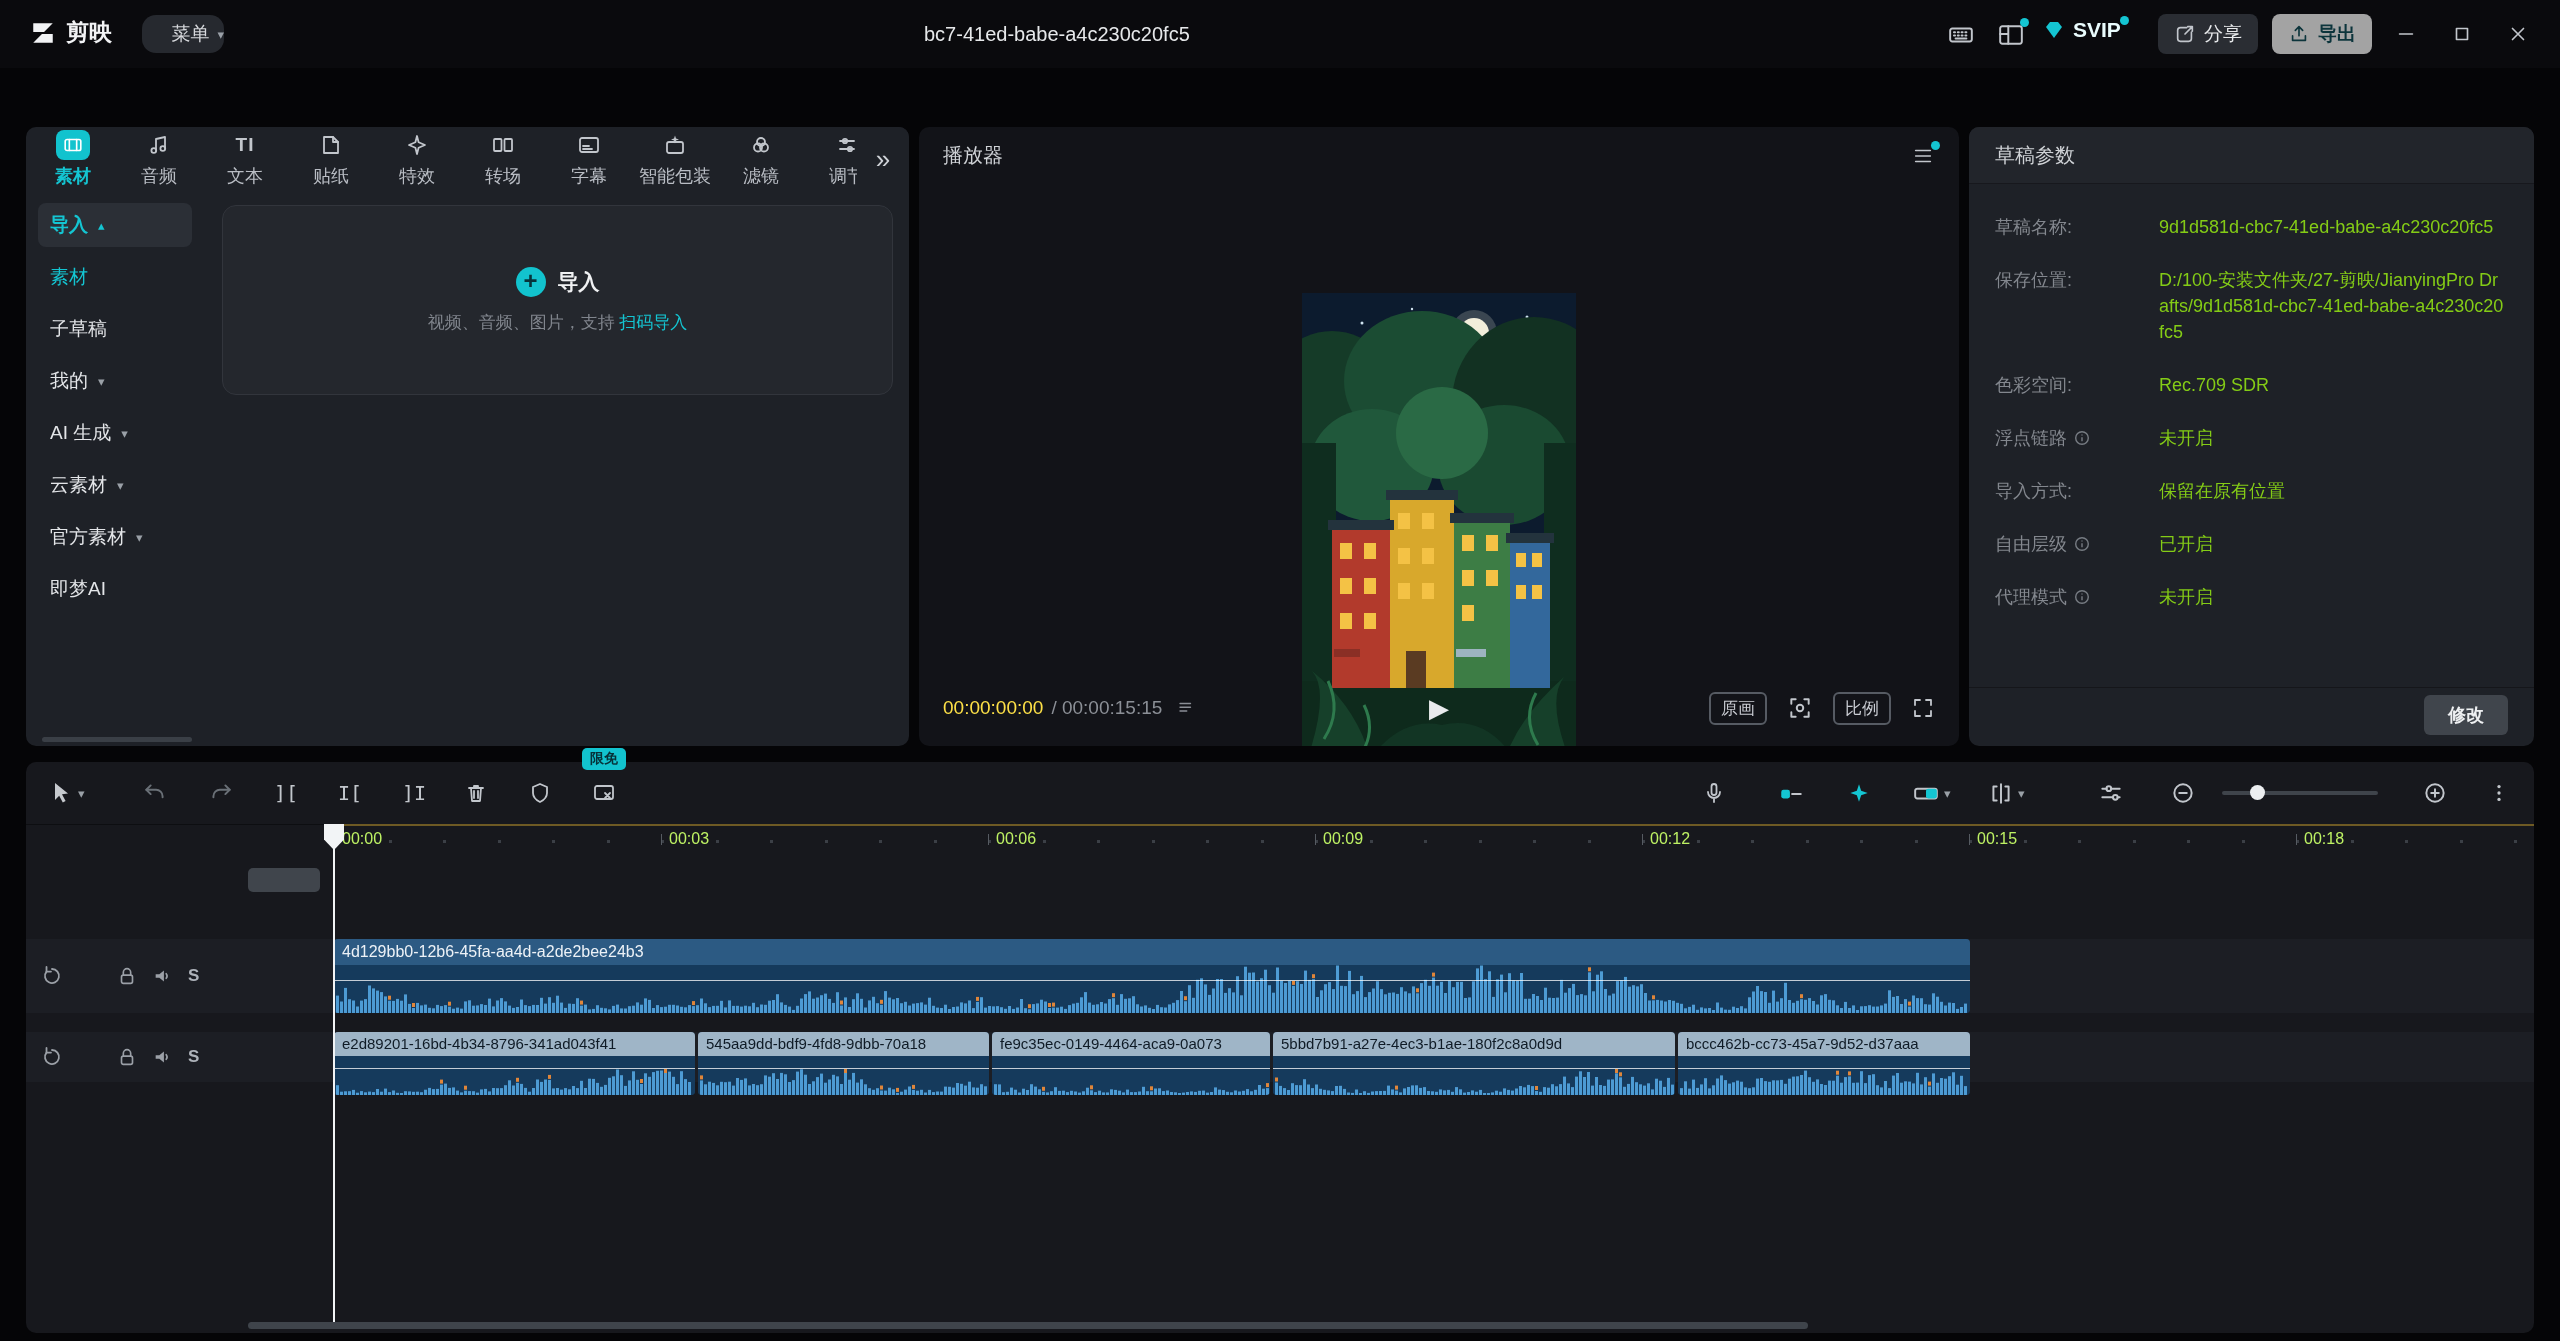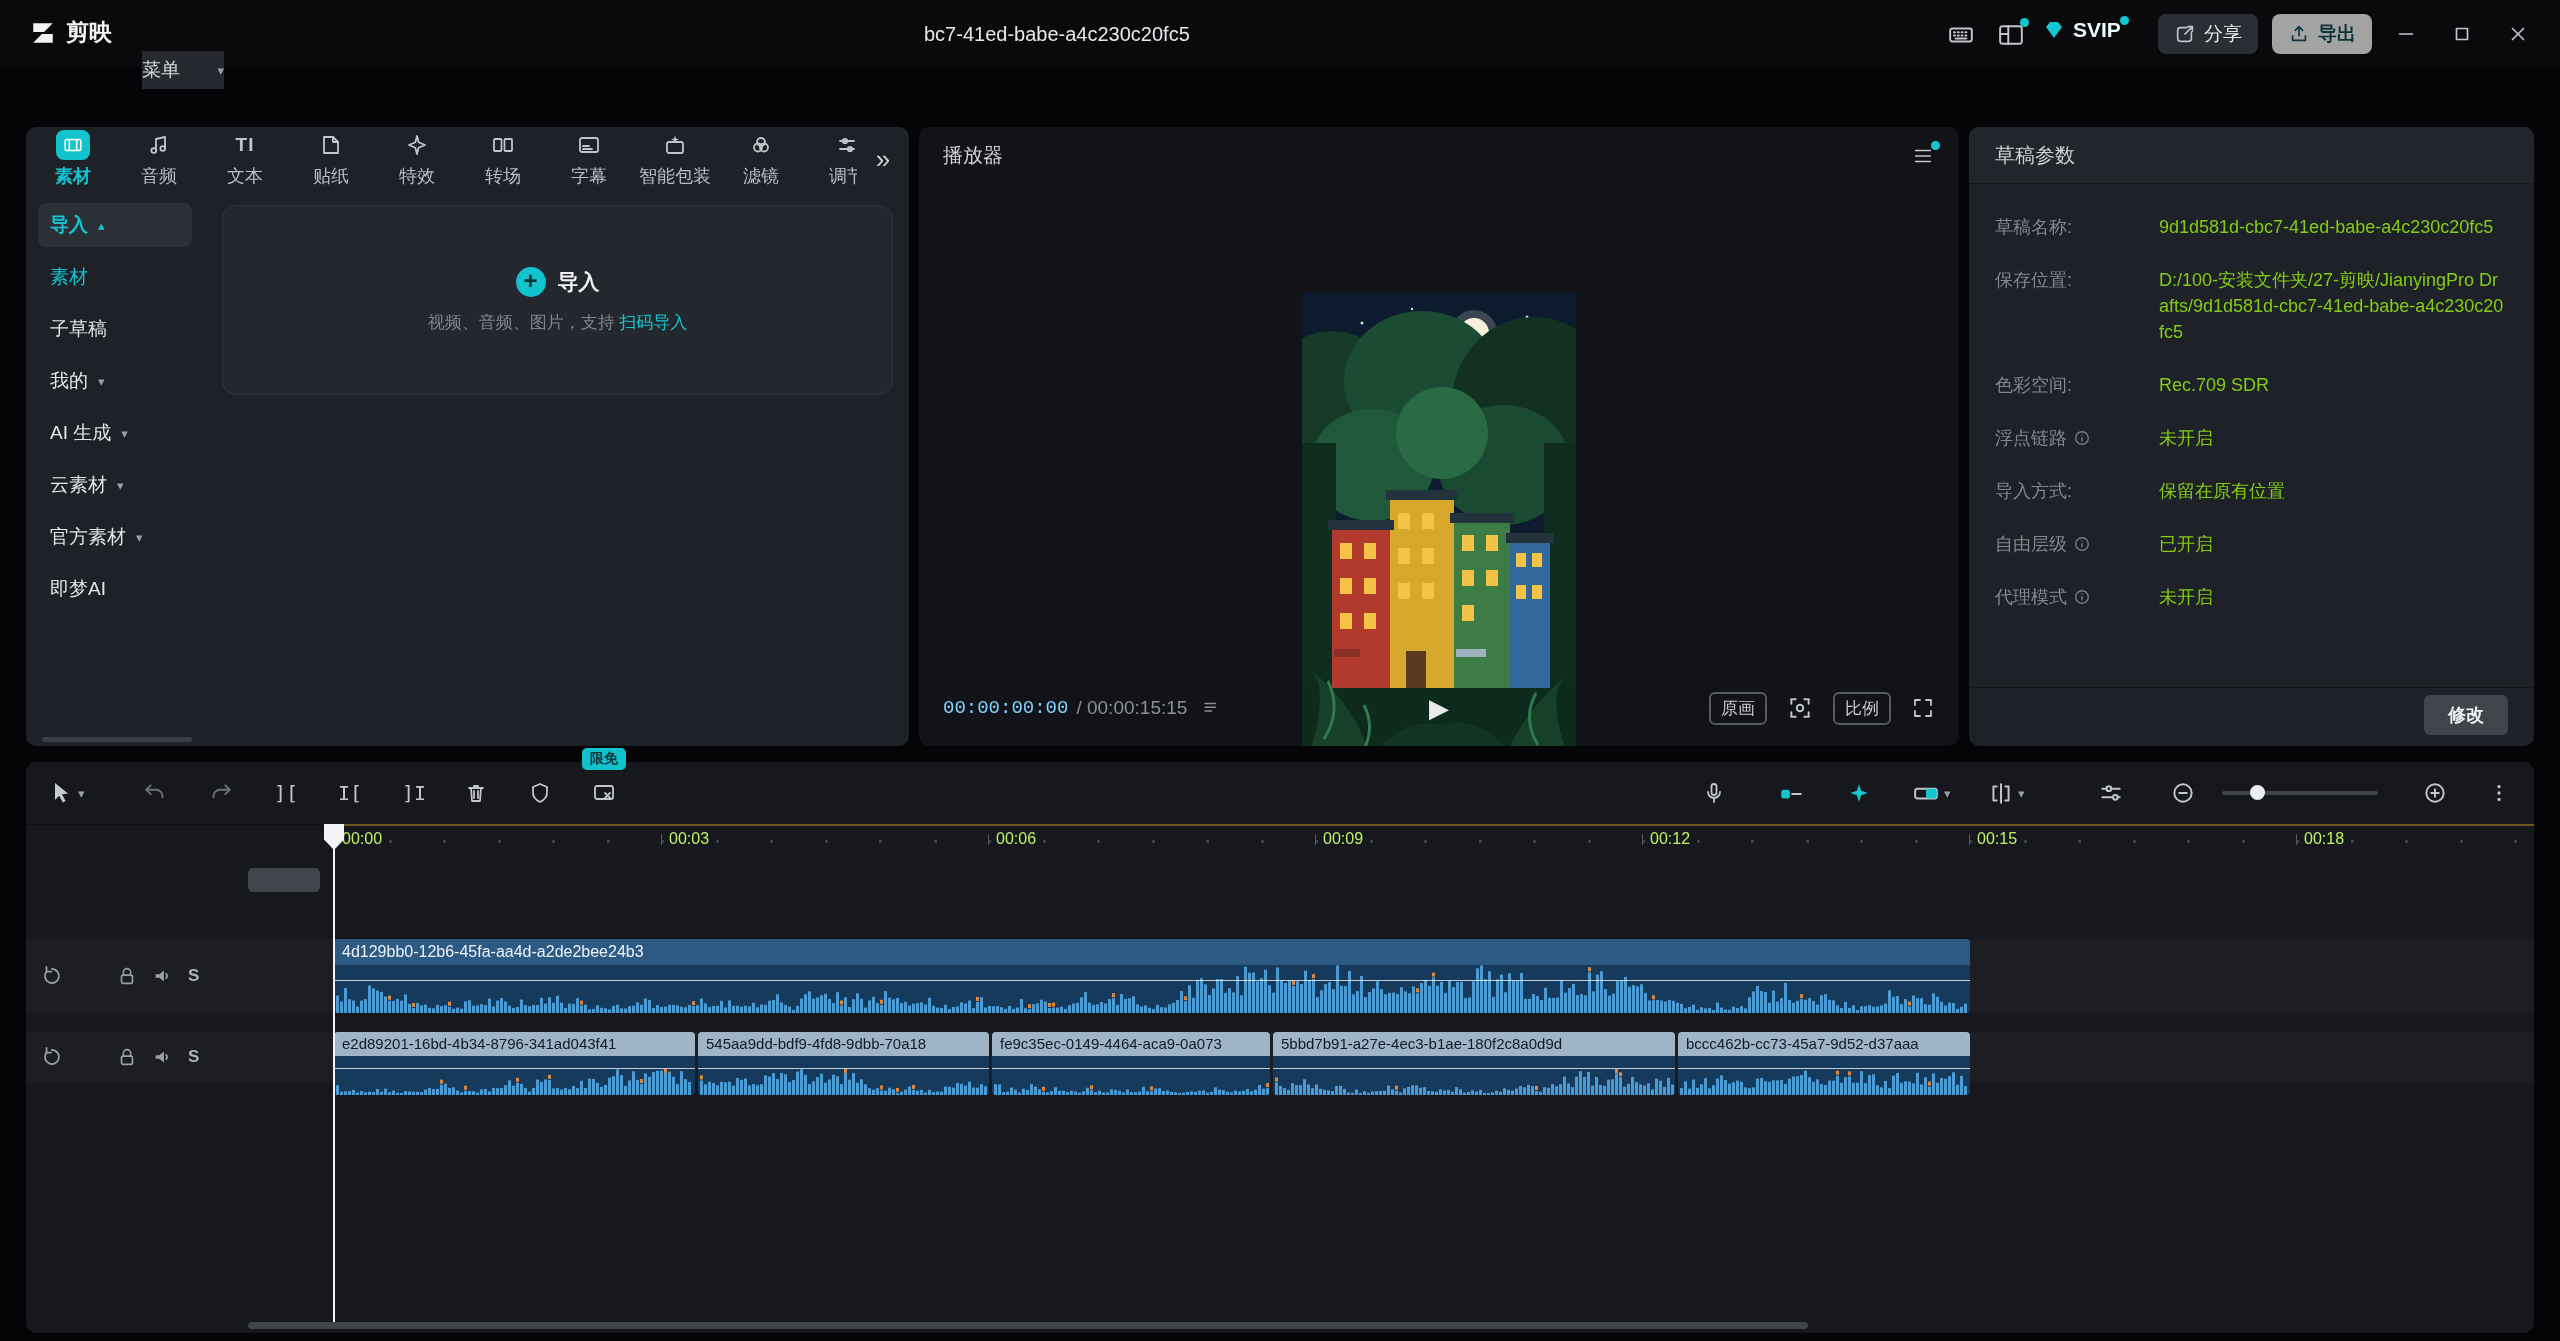--- a/index.html
+++ b/index.html
@@ -7,22 +7,22 @@
        font-family:"Liberation Sans","DejaVu Sans",sans-serif;color:#d6d8dc;
        -webkit-font-smoothing:antialiased;}
   svg{display:block}
   .ic{stroke:#c2c6cc;stroke-width:1.8;fill:none;stroke-linecap:round;stroke-linejoin:round}
   .dim .ic{stroke:#6a7077}
 
   
   .titlebar{position:absolute;left:0;top:0;width:2560px;height:68px;background:#0a0a0d;}
   .logo{position:absolute;left:30px;top:17px;display:flex;align-items:center;gap:10px;}
   .logo-name{font-size:23px;font-weight:bold;color:#f2f3f5;}
-  .menu-btn{position:absolute;left:142px;top:15px;height:38px;width:82px;background:#26292f;border-radius:0;
-            display:flex;align-items:center;justify-content:space-between;gap:8px;font-size:19px;color:#d6d8dc;margin-top:36px;}
+  .menu-btn{position:absolute;left:142px;top:15px;height:38px;width:82px;background:#26292f;border-radius:14px;
+            display:flex;align-items:center;justify-content:flex-end;gap:8px;font-size:19px;color:#d6d8dc;}
   .win-title{position:absolute;left:924px;top:0;height:68px;display:flex;align-items:center;font-size:20px;color:#e6e8ea;}
   .tb-icon{position:absolute;top:22px;width:26px;height:26px;}
   .dot{position:absolute;width:9px;height:9px;border-radius:50%;background:#14c5d2;top:-4px;right:-5px;}
   .svip{position:absolute;left:2042px;top:18px;display:flex;align-items:center;gap:7px;font-weight:bold;font-size:21px;color:#eafcfd;}
   .pill-btn{position:absolute;top:14px;height:40px;border-radius:8px;display:flex;align-items:center;justify-content:center;gap:8px;font-size:19px;}
   .share-btn{left:2158px;width:100px;background:#2a2d33;color:#e8eaec;}
   .export-btn{left:2272px;width:100px;background:#a3a3a3;color:#0c343b;font-weight:bold;}
   .winctl{position:absolute;top:16px;width:40px;height:36px;display:flex;align-items:center;justify-content:center;}
 
   
@@ -57,21 +57,21 @@
   .dz-title{font-size:21px;font-weight:bold;color:#f0f1f3;}
   .dz-hint{font-size:17px;color:#80858d;}
   .dz-hint .link{color:#14c5d2;}
   .sb-scroll{position:absolute;left:16px;bottom:4px;width:150px;height:5px;border-radius:3px;background:#3a3f46;}
 
   
   .player-header{position:absolute;left:0;top:0;right:0;height:56px;display:flex;align-items:center;padding:0 24px;font-size:20px;color:#cfd2d6;}
   .ham{position:absolute;right:24px;top:18px;width:24px;height:20px;}
   .video-wrap{position:absolute;left:50%;top:166px;transform:translateX(-50%);width:274px;height:482px;background:#000;}
   .player-controls{position:absolute;left:0;right:0;bottom:14px;height:48px;display:flex;align-items:center;padding:0 24px;font-size:19px;}
-  .time-cur{color:#7dd3fc;font-family:Liberation Mono, monospace;}
+  .time-cur{color:#fde047;}
   .time-rest{color:#8b8f96;margin-left:8px;}
   .frames-icon{margin-left:14px;}
   .play-btn{position:absolute;left:50%;transform:translateX(-50%);font-size:26px;color:#e9ebed;}
   .pc-right{margin-left:auto;display:flex;align-items:center;gap:20px;}
   .chipbtn{border:2px solid #565b63;border-radius:6px;padding:3px 10px;font-size:17px;color:#c9ccd2;}
 
   
   .draft-header{position:absolute;left:0;top:0;right:0;height:56px;display:flex;align-items:center;padding:0 26px;font-size:20px;color:#cfd2d6;
                 border-bottom:1px solid #17181d;background:#22252b;}
   .fields{position:absolute;left:0;top:56px;right:0;padding:4px 0;}

